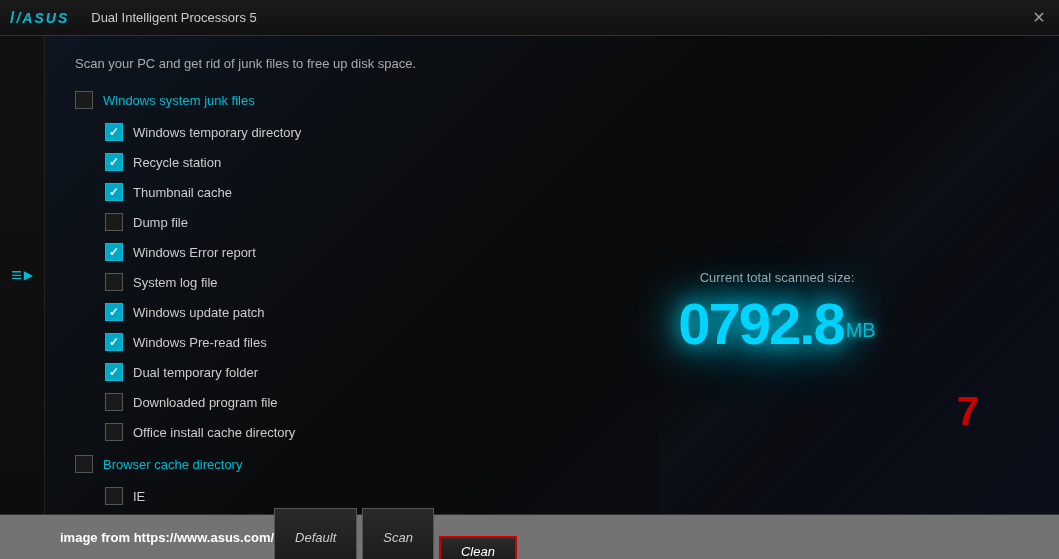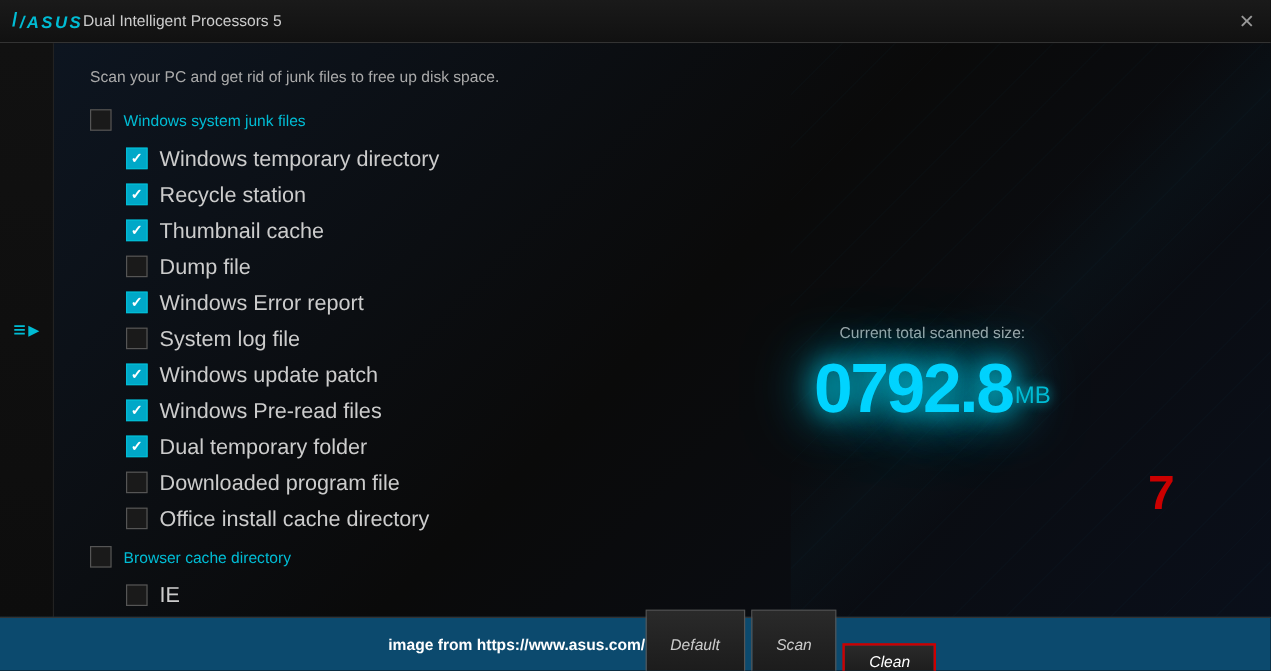--- a/index.html
+++ b/index.html
@@ -19,20 +19,21 @@
       background: linear-gradient(180deg, #1a1a1a 0%, #111 100%);
       border-bottom: 1px solid #333;
       display: flex;
       align-items: center;
       padding: 0 10px;
       position: relative;
     }
     .titlebar-title {
       color: #ccc;
       font-size: 13px;
+      margin-left: 22px;
     }
     .titlebar-close {
       position: absolute;
       right: 10px;
       top: 50%;
       transform: translateY(-50%);
       color: #999;
       font-size: 16px;
       cursor: pointer;
       width: 20px;
@@ -162,21 +163,21 @@
 
     .item-row {
       display: flex;
       align-items: center;
       gap: 10px;
       height: 30px;
     }
 
     .item-label {
       color: #ccc;
-      font-size: 18px;
+      font-size: 13px;
     }
 
     
     .scanned-label {
       color: #aaa;
       font-size: 13px;
       margin-bottom: 10px;
       text-align: center;
     }
 
@@ -208,25 +209,25 @@
       font-weight: bold;
     }
 
     
     .bottom-bar {
       position: absolute;
       bottom: 0;
       left: 0;
       right: 0;
       height: 45px;
-      background: #0c4a6e;
+      background: #737373;
       border-top: 1px solid #333;
       display: flex;
       align-items: center;
-      justify-content: center;
+      justify-content: flex-start;
       padding: 0 15px;
     }
 
     .bottom-left-text {
       color: #fff;
       font-size: 13px;
       font-weight: bold;
       margin-left: 45px;
     }
 

